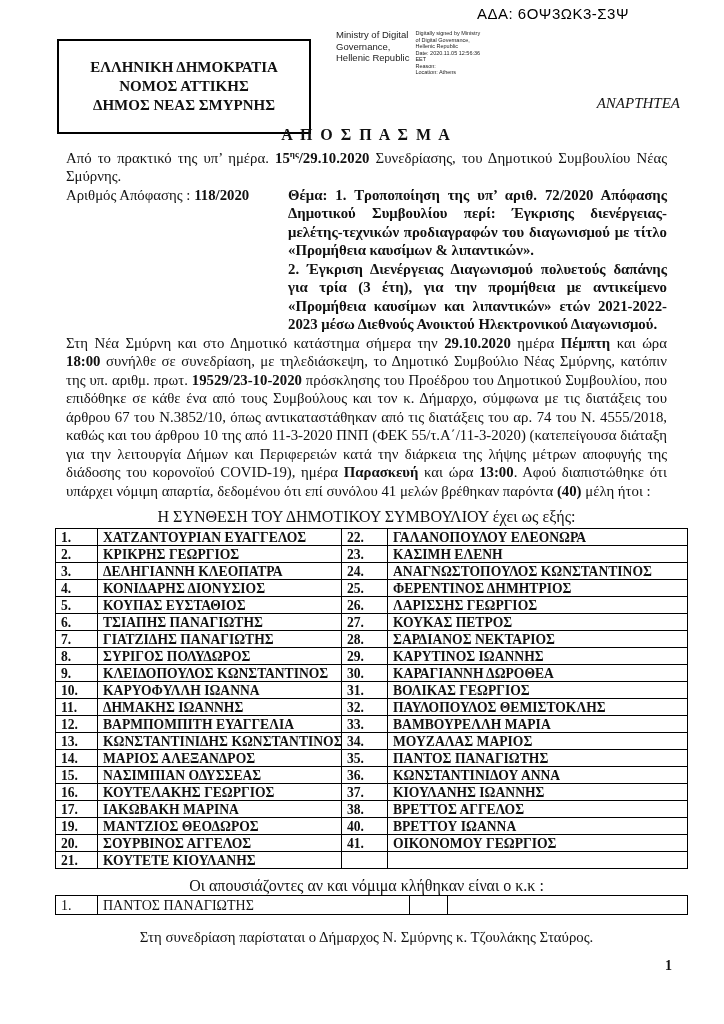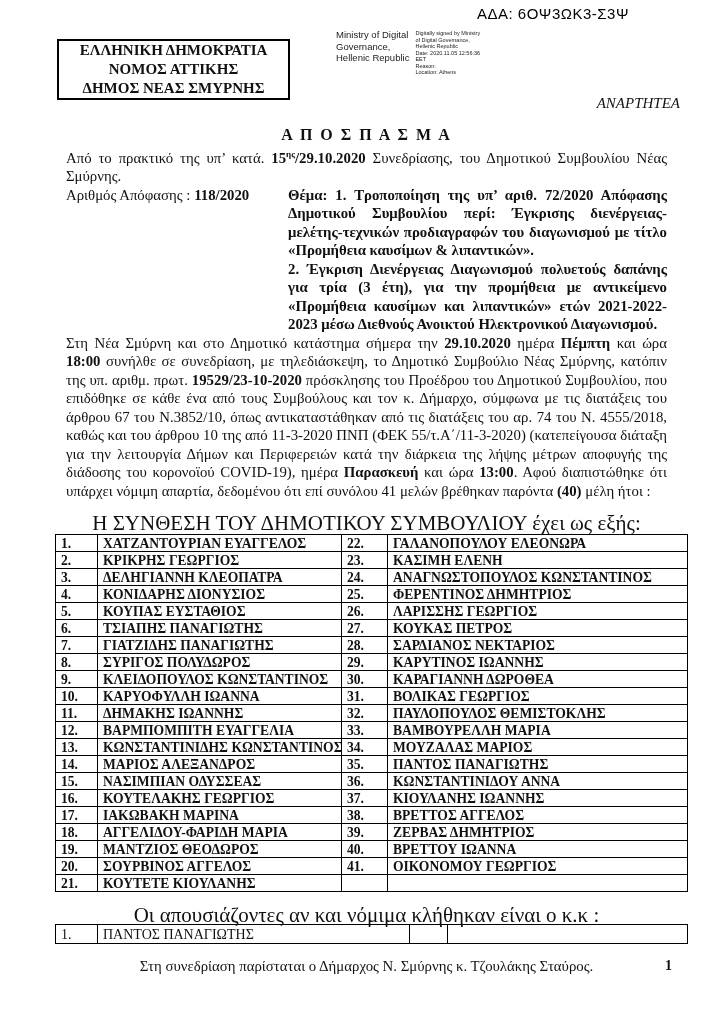--- a/index.html
+++ b/index.html
@@ -16,23 +16,23 @@
   }
 
   
   .ada {
     position: absolute; top: 5px; left: 477px;
     font-family: "Liberation Sans", "DejaVu Sans", sans-serif;
     font-size: 15px; letter-spacing: 0.5px; color: #000;
     white-space: nowrap;
   }
   .authority-box {
-    position: absolute; top: 39px; left: 57px; width: 233px;
+    position: absolute; top: 39px; left: 57px; width: 254px;
     border: 2px solid #000;
-    padding: 0 4px;
+    padding: 17px 4px;
     text-align: center;
     font-weight: bold; font-size: 15px; line-height: 19px;
   }
   .stamp {
     position: absolute; top: 29px; left: 336px;
     display: flex; align-items: flex-start; gap: 6px;
     font-family: "Liberation Sans", "DejaVu Sans", sans-serif;
   }
   .stamp-signer { font-size: 9.5px; line-height: 11.5px; color: #222; }
   .stamp-details { font-size: 5.5px; line-height: 6.5px; color: #222; padding-top: 1px; }
@@ -61,22 +61,22 @@
     font-size: 14.8px; line-height: 18.5px; white-space: nowrap;
   }
   .theme-block { flex: 1; }
   .theme-item {
     font-weight: bold; font-size: 14.8px; line-height: 18.5px;
     text-align: justify;
     margin-left: 24px;
   }
 
   .center-line {
-    text-align: center; font-size: 21px; line-height: 18px;
-    margin-top: 14px;
+    text-align: center; font-size: 16px; line-height: 18px;
+    margin-top: 8px;
   }
 
   
   table.roster {
     border-collapse: collapse;
     margin-left: -11px;
     width: 632px;
     table-layout: fixed;
   }
   table.roster td {
@@ -138,21 +138,21 @@
         <div>Location: Athens</div>
       </div>
   </div>
 
   <div class="anartitea">ΑΝΑΡΤΗΤΕΑ</div>
 
   <div class="content">
 
     <div class="doc-title">Α Π Ο Σ Π Α Σ Μ Α</div>
 
-    <p class="para"><span>Από το πρακτικό της υπ’ κατά. </span><span class="b">15</span><sup class="b">ης</sup><span class="b">/29.10.2020</span><span> Συνεδρίασης, του Δημοτικού Συμβουλίου Νέας Σμύρνης.</span></p>
+    <p class="para"><span>Από το πρακτικό της υπ’ ημέρα. </span><span class="b">15</span><sup class="b">ης</sup><span class="b">/29.10.2020</span><span> Συνεδρίασης, του Δημοτικού Συμβουλίου Νέας Σμύρνης.</span></p>
 
     <div class="decision-row">
       <div class="decision-num"><span>Αριθμός Απόφασης : </span><span class="b">118/2020</span></div>
       <div class="theme-block">
         <div class="theme-item">Θέμα: 1. Τροποποίηση της υπ’ αριθ. 72/2020 Απόφασης Δημοτικού Συμβουλίου περί: Έγκρισης διενέργειας-μελέτης-τεχνικών προδιαγραφών του διαγωνισμού με τίτλο «Προμήθεια καυσίμων &amp; λιπαντικών».</div>
         <div class="theme-item">2. Έγκριση Διενέργειας Διαγωνισμού πολυετούς δαπάνης για τρία (3 έτη), για την προμήθεια με αντικείμενο «Προμήθεια καυσίμων και λιπαντικών» ετών 2021-2022-2023 μέσω Διεθνούς Ανοικτού Ηλεκτρονικού Διαγωνισμού.</div>
       </div>
     </div>
 
     <p class="para"><span>Στη Νέα Σμύρνη και στο Δημοτικό κατάστημα σήμερα την </span><span class="b">29.10.2020</span><span> ημέρα </span><span class="b">Πέμπτη</span><span> και ώρα </span><span class="b">18:00</span><span> συνήλθε σε συνεδρίαση, με τηλεδιάσκεψη, το Δημοτικό Συμβούλιο Νέας Σμύρνης, κατόπιν της υπ. αριθμ. πρωτ. </span><span class="b">19529/23-10-2020</span><span>  πρόσκλησης του Προέδρου του Δημοτικού Συμβουλίου, που επιδόθηκε σε κάθε ένα από τους Συμβούλους και τον κ. Δήμαρχο, σύμφωνα με τις διατάξεις  του άρθρου 67 του Ν.3852/10, όπως αντικαταστάθηκαν από τις διατάξεις του αρ. 74 του Ν. 4555/2018, καθώς και του άρθρου 10 της από 11-3-2020 ΠΝΠ (ΦΕΚ 55/τ.Α΄/11-3-2020) (κατεπείγουσα διάταξη για την λειτουργία Δήμων και Περιφερειών κατά την διάρκεια της λήψης μέτρων αποφυγής της διάδοσης του κορονοϊού COVID-19), ημέρα </span><span class="b">Παρασκευή</span><span> και ώρα </span><span class="b">13:00</span><span>. Αφού διαπιστώθηκε ότι υπάρχει νόμιμη απαρτία, δεδομένου ότι επί συνόλου 41 μελών βρέθηκαν παρόντα </span><span class="b">(40)</span><span> μέλη ήτοι :</span></p>
@@ -280,26 +280,20 @@
             <td>ΚΙΟΥΛΑΝΗΣ ΙΩΑΝΝΗΣ</td>
           </tr>
 
           <tr>
             <td>17.</td>
             <td>ΙΑΚΩΒΑΚΗ ΜΑΡΙΝΑ</td>
             <td>38.</td>
             <td>ΒΡΕΤΤΟΣ ΑΓΓΕΛΟΣ</td>
           </tr>
 
-          <tr>
-            <td>18.</td>
-            <td>ΑΓΓΕΛΙΔΟΥ-ΦΑΡΙΔΗ ΜΑΡΙΑ</td>
-            <td>39.</td>
-            <td>ΖΕΡΒΑΣ ΔΗΜΗΤΡΙΟΣ</td>
-          </tr>
 
           <tr>
             <td>19.</td>
             <td>ΜΑΝΤΖΙΟΣ ΘΕΟΔΩΡΟΣ</td>
             <td>40.</td>
             <td>ΒΡΕΤΤΟΥ ΙΩΑΝΝΑ</td>
           </tr>
 
           <tr>
             <td>20.</td>

